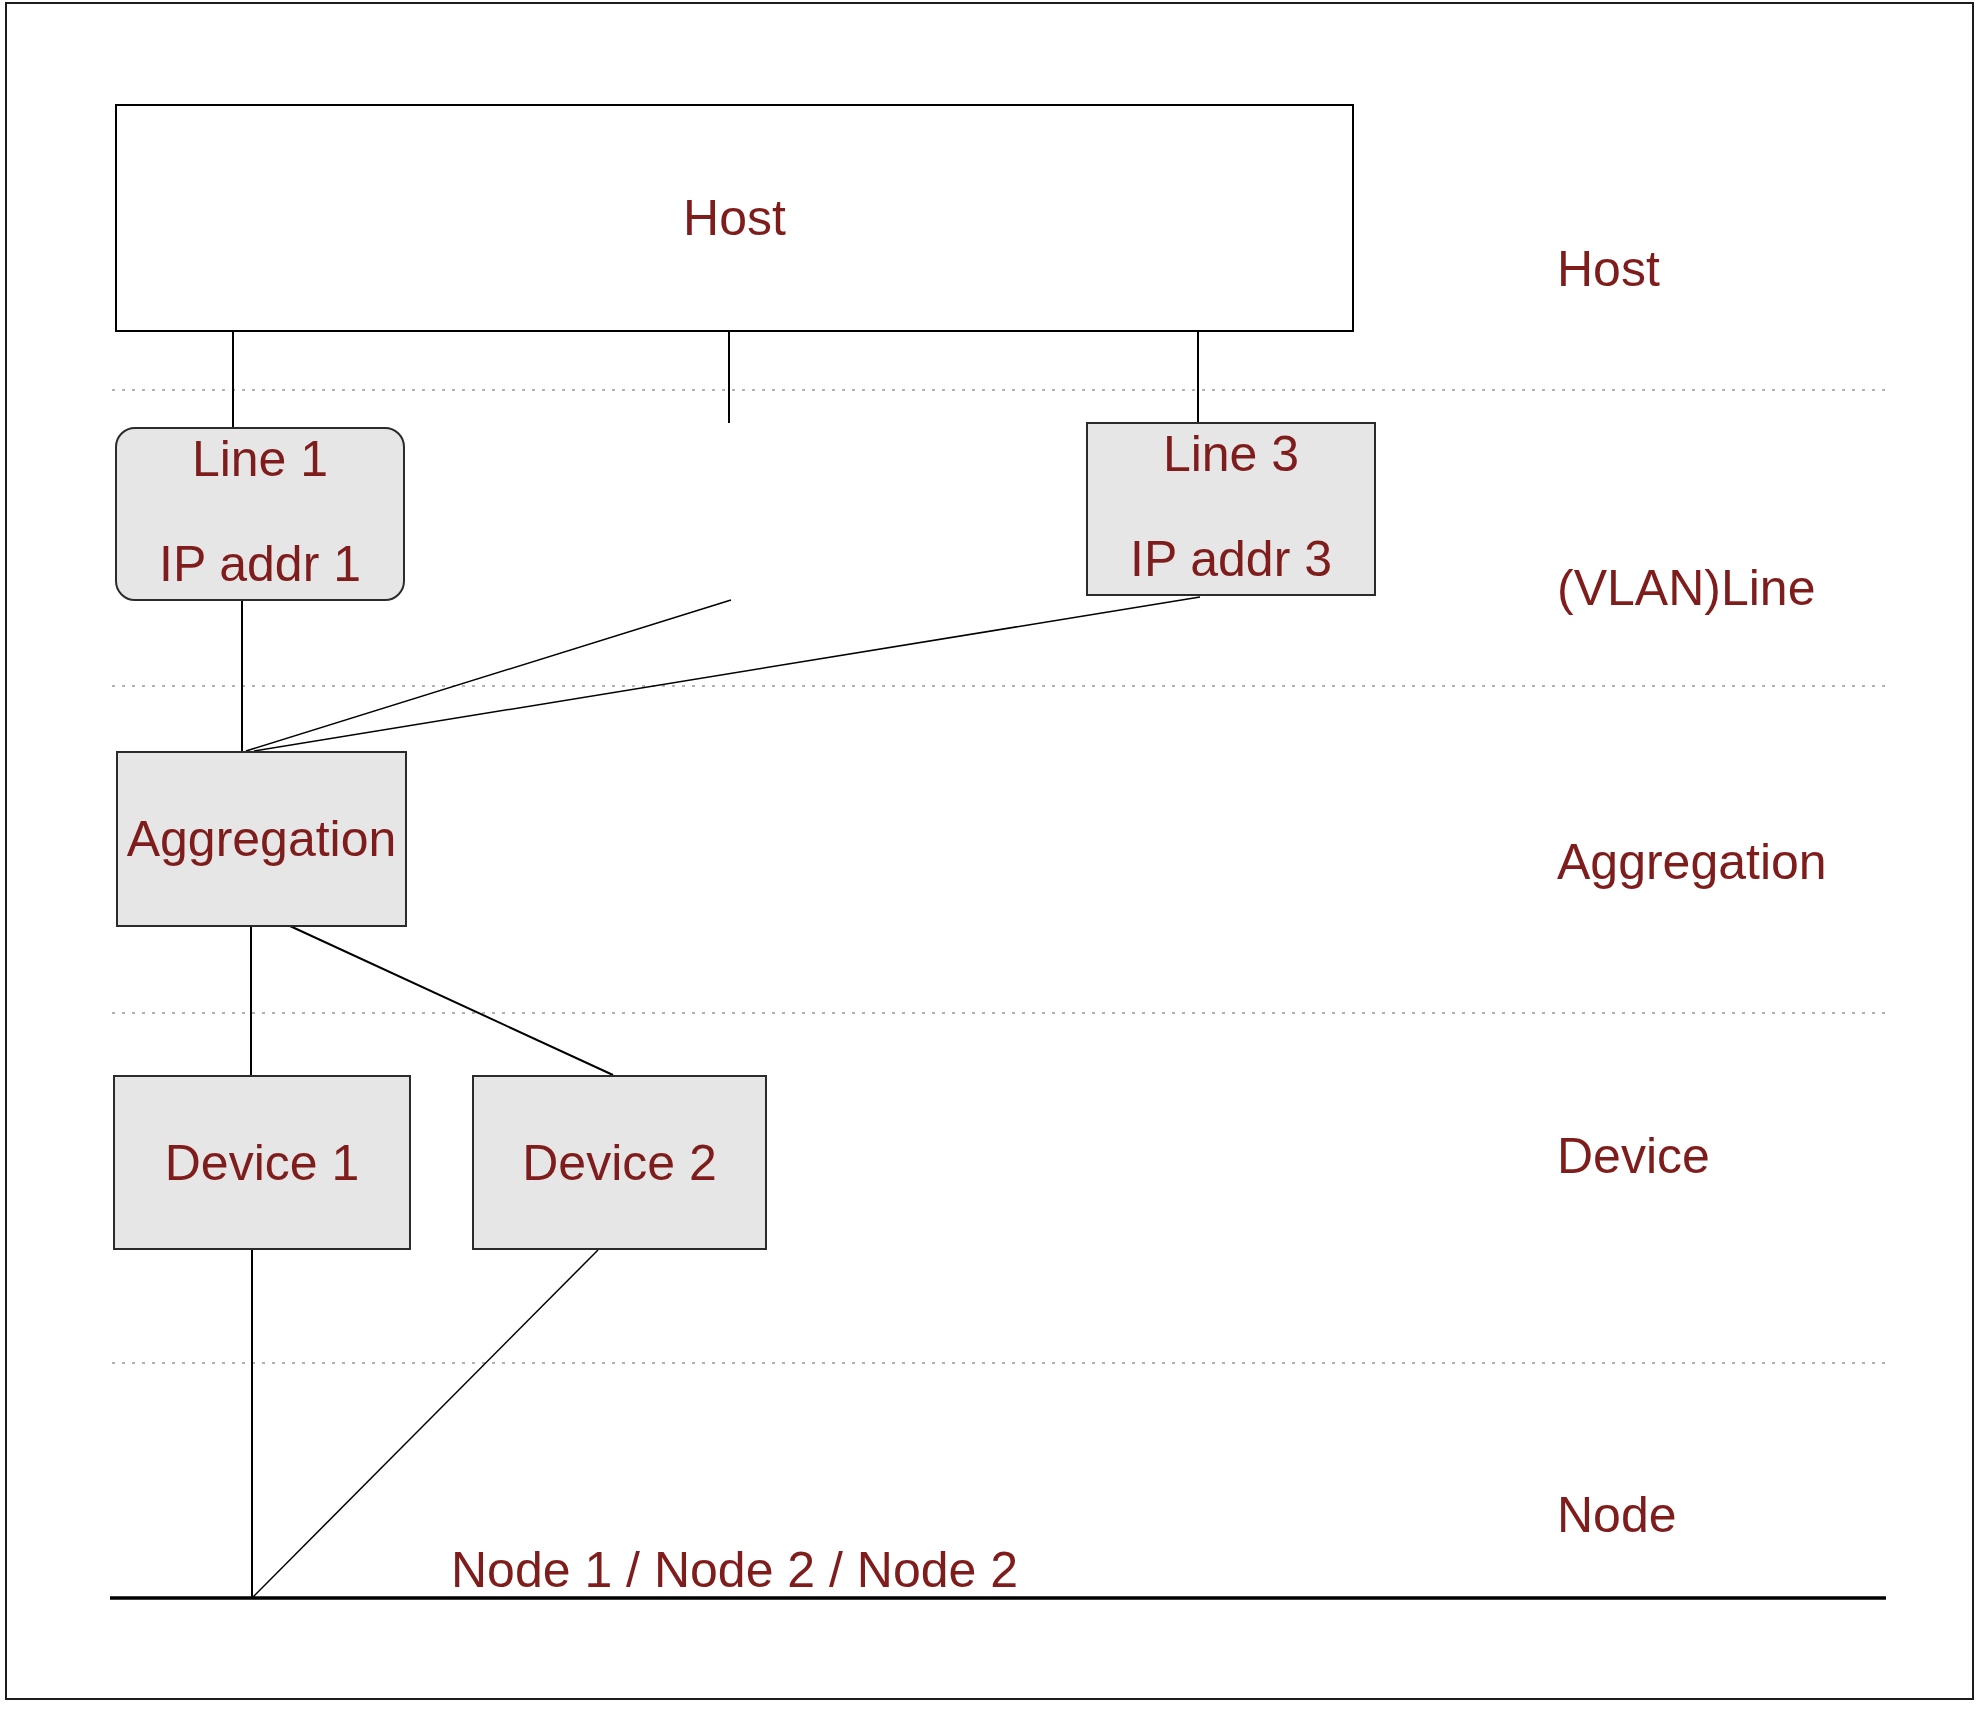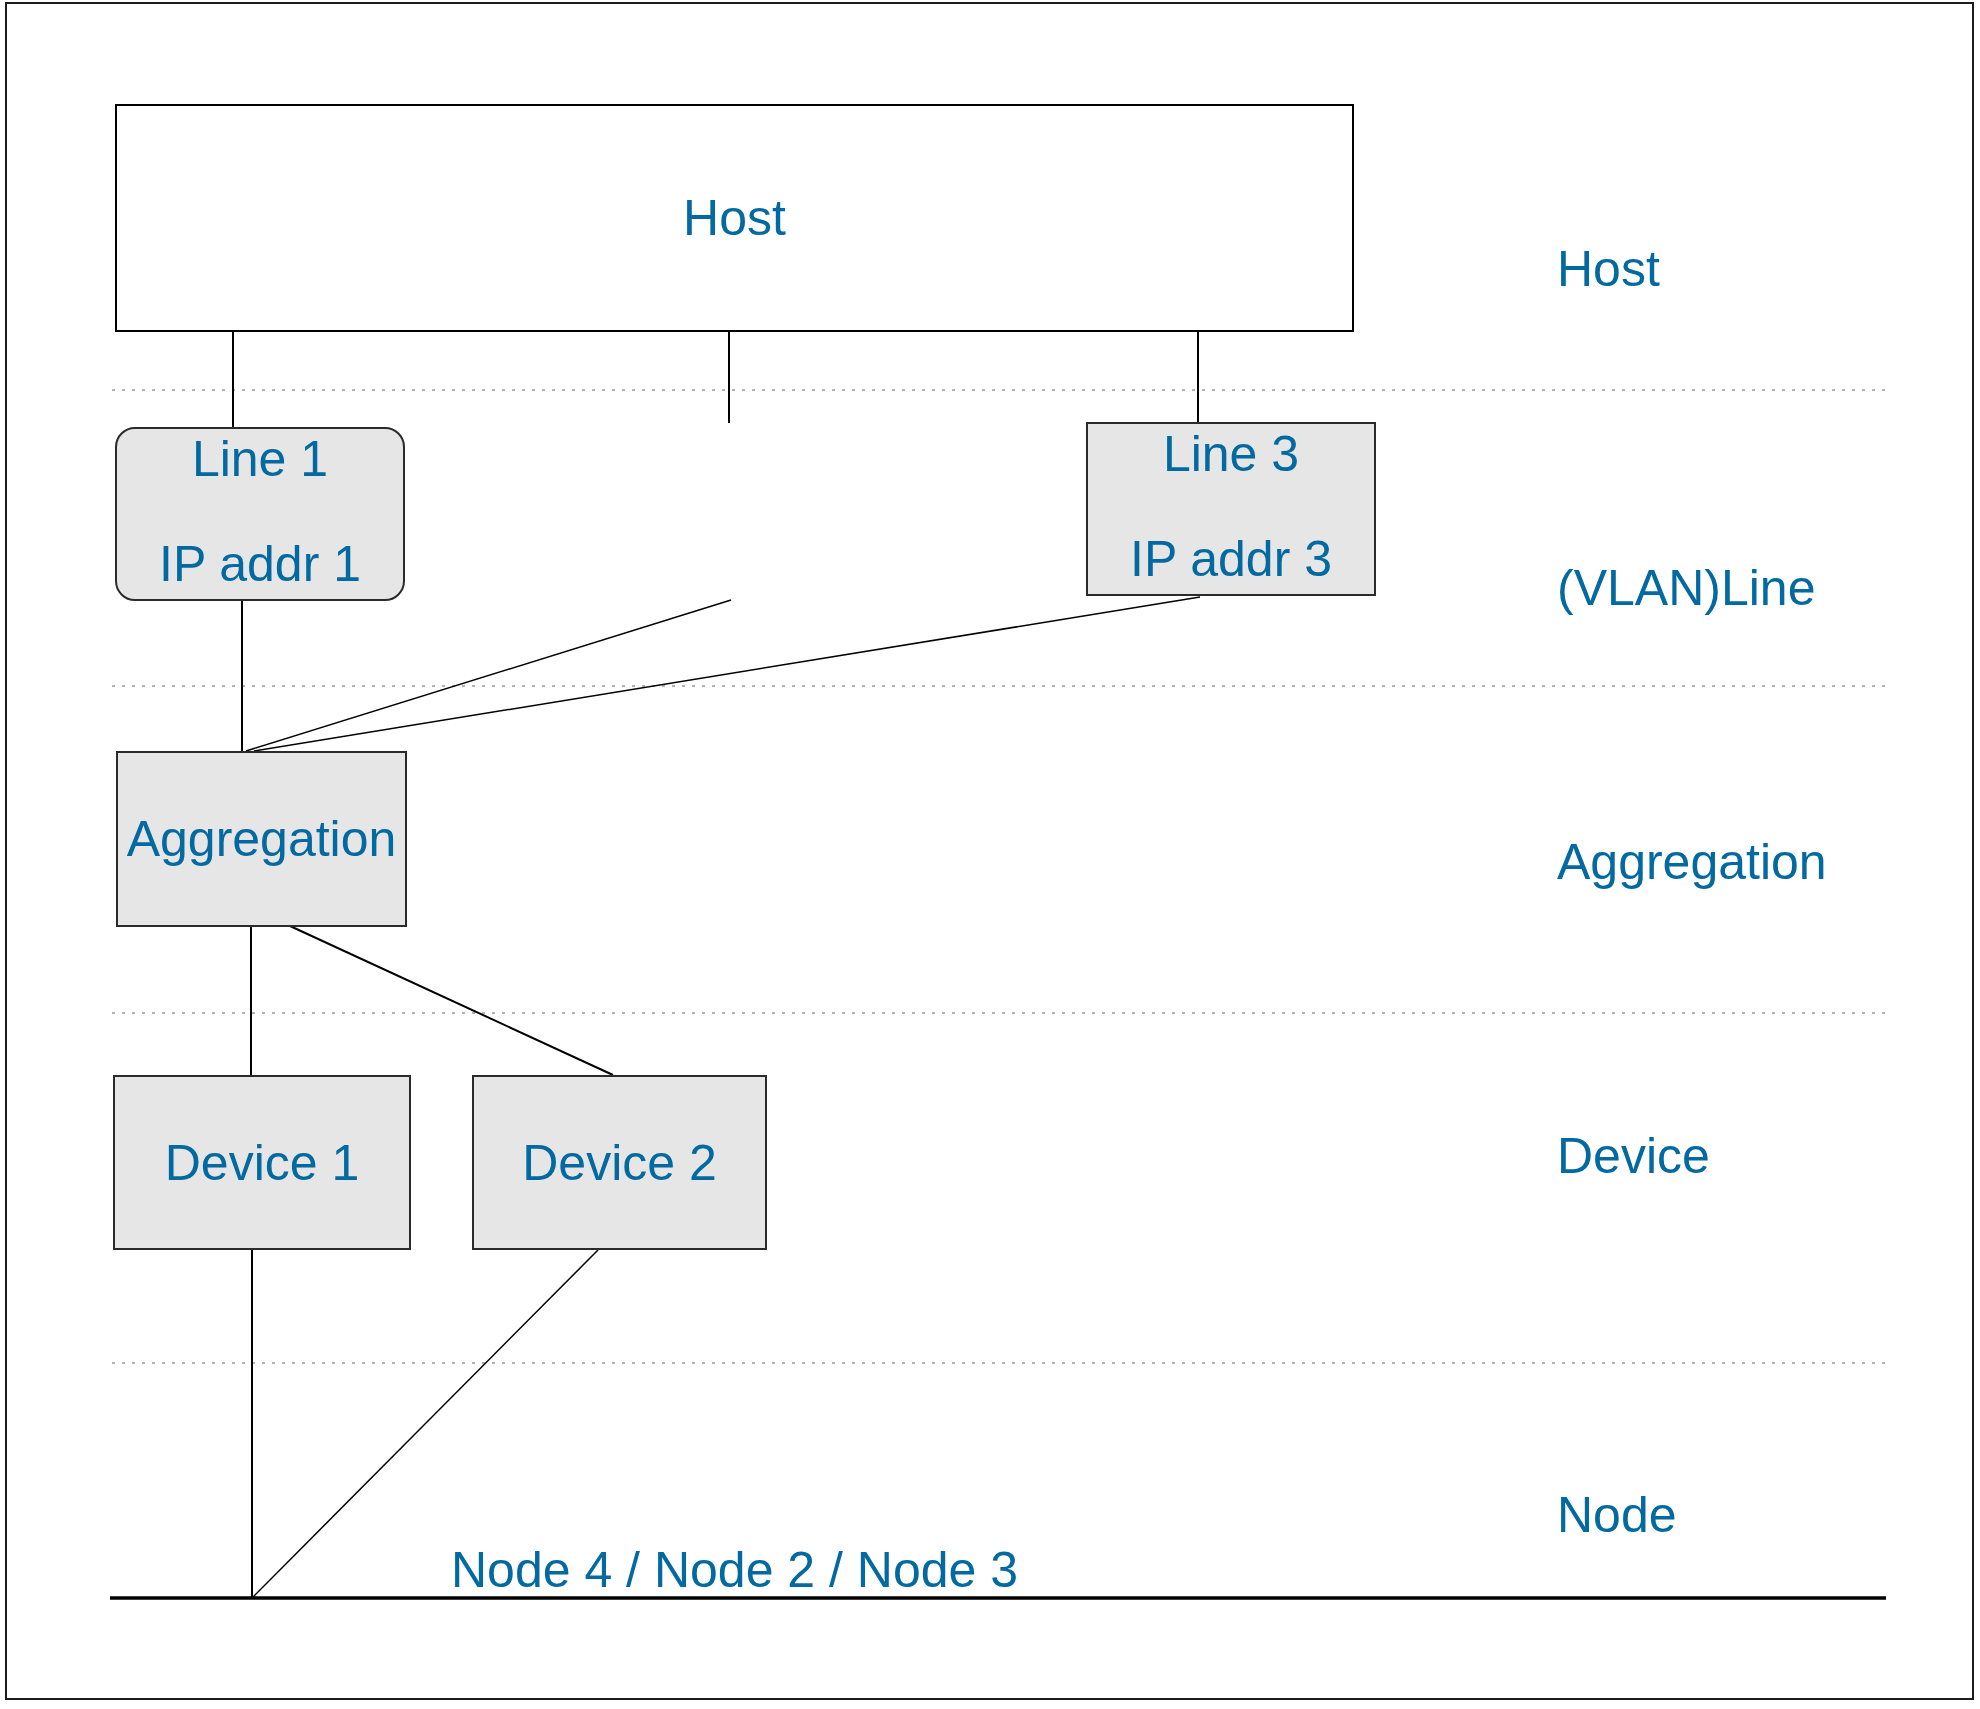--- a/index.html
+++ b/index.html
@@ -1,21 +1,21 @@
 <!DOCTYPE html>
 <html><head>
 <meta charset="utf-8">
 <style>
   html,body{margin:0;padding:0;background:#ffffff;}
   .stage{
     position:relative;
     width:1980px;height:1709px;
     background:#ffffff;
     font-family:"Liberation Sans","DejaVu Sans",sans-serif;
-    color:#0369a1;
+    color:#7f1d1d;
     overflow:hidden;
   }
   .outer-border{
     position:absolute;left:5px;top:2px;width:1969px;height:1698px;
     border:2px solid #1c1c1c;box-sizing:border-box;
   }
   .wires{position:absolute;left:0;top:0;width:1980px;height:1709px;}
   .box{
     position:absolute;box-sizing:border-box;
     display:flex;align-items:center;justify-content:center;
@@ -105,15 +105,15 @@
   <div class="box gray device2-box">
     <span>Device 2</span>
   </div>
 
   <div class="layer-label host">Host</div>
   <div class="layer-label vlanline">(VLAN)Line</div>
   <div class="layer-label aggregation">Aggregation</div>
   <div class="layer-label device">Device</div>
   <div class="layer-label node">Node</div>
 
-  <div class="node-caption">Node 4 / Node 2 / Node 3</div>
+  <div class="node-caption">Node 1 / Node 2 / Node 2</div>
 
 </div>
 
 </body></html>

